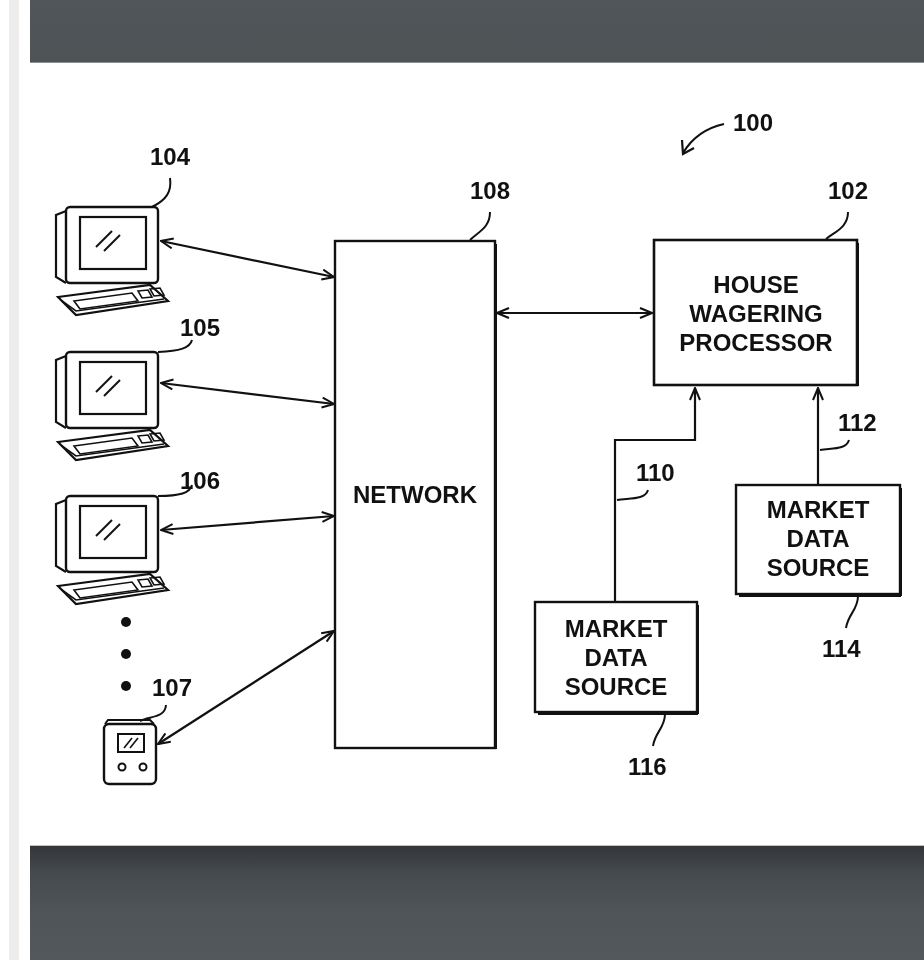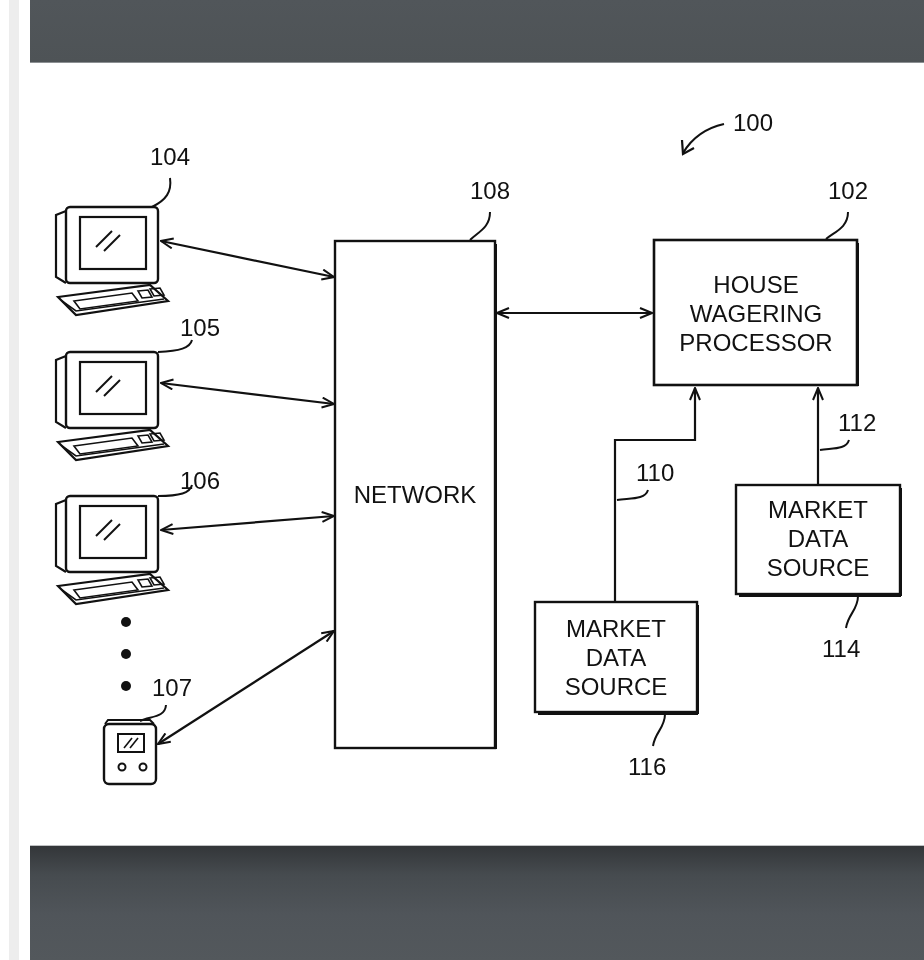--- a/index.html
+++ b/index.html
@@ -22,20 +22,21 @@
     border-bottom: 1px solid #8c9093;
   }
   .bar-bottom {
     position: absolute; left: 30px; top: 845px; width: 894px; height: 115px;
     background: linear-gradient(#333639 0%, #464b4f 25%, #50555a 60%, #53585c 100%);
     border-top: 1px solid #bfc1c3;
   }
   .canvas {
     position: absolute; left: 30px; top: 63px; width: 894px; height: 782px;
     background: #ffffff;
+    font-weight: bold;
   }
   svg#diagram { position: absolute; left: 0; top: 0; }
   svg text { font-family: "Liberation Sans", sans-serif; fill: #111; }
   .ref { font-size: 24px; }
   .box-label { font-size: 24px; }
 </style>
 </head>
 <body>
 
 <div class="left-rail">

